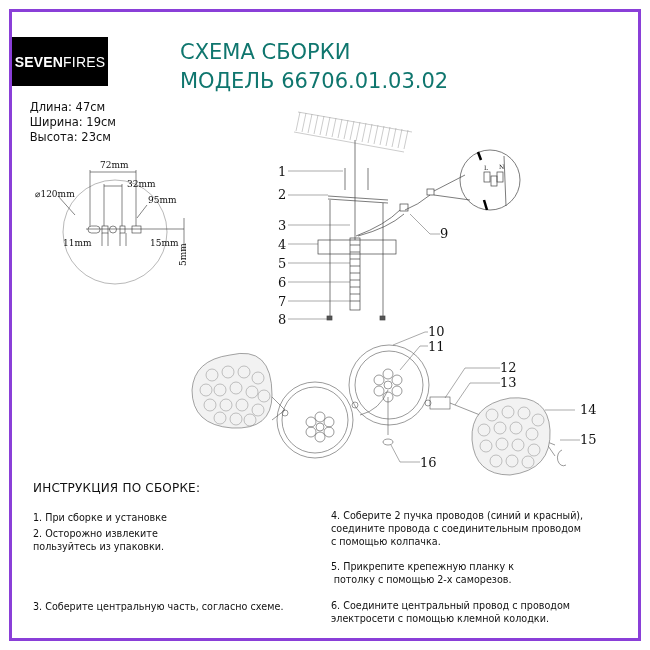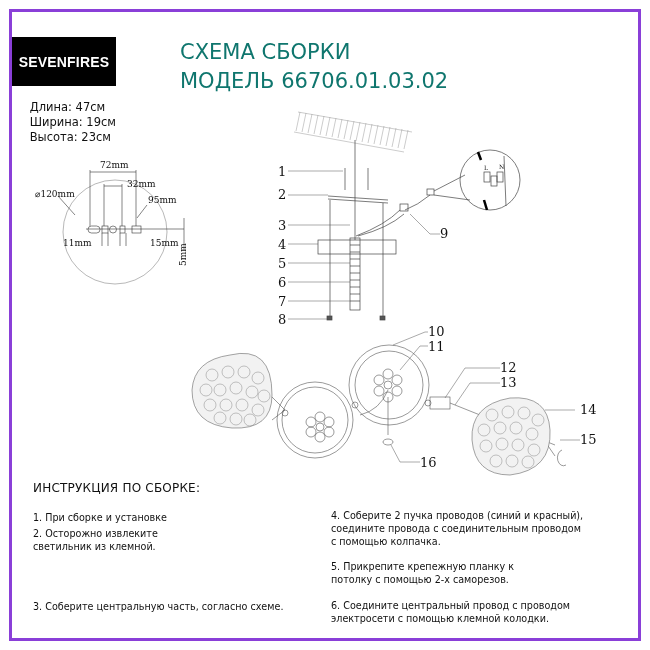--- a/index.html
+++ b/index.html
@@ -1,20 +1,20 @@
 <!DOCTYPE html>
 <html><head>
 <meta charset="utf-8">
 <style>
   html,body{margin:0;padding:0;background:#fff;}
   body{width:650px;height:650px;position:relative;overflow:hidden;font-family:"DejaVu Sans","Liberation Sans",sans-serif;color:#111;}
   .frame{position:absolute;left:9px;top:9px;width:626px;height:626px;border:3px solid #8a3fd8;box-sizing:content-box;}
-  .logo{position:absolute;left:12px;top:37px;width:104px;height:49px;background:#000;color:#fff;display:flex;align-items:center;justify-content:center;font-family:"Liberation Sans",sans-serif;font-size:14px;letter-spacing:0.2px;}
+  .logo{position:absolute;left:12px;top:37px;width:96px;height:49px;background:#000;color:#fff;display:flex;align-items:center;justify-content:center;font-family:"Liberation Sans",sans-serif;font-size:14px;letter-spacing:0.2px;}
   .logo b{font-weight:bold;}
-  .logo span.l2{font-weight:bold;}
+  .logo span.l2{font-weight:normal;}
   .title{position:absolute;left:140px;top:38px;font-family:"DejaVu Sans",sans-serif;font-size:21px;line-height:29px;color:#0f766e;margin-left:40px;}
   .dims{position:absolute;right:534px;top:100px;text-align:right;font-family:"DejaVu Sans",sans-serif;font-size:11.5px;line-height:15px;white-space:nowrap;}
   .dims div{text-align:left;}
   .diagram{position:absolute;left:0;top:0;width:650px;height:650px;}
   .instr-title{position:absolute;left:33px;top:481px;font-size:12px;letter-spacing:0.2px;}
   .step{position:absolute;font-size:9.6px;line-height:13px;white-space:nowrap;}
 </style>
 </head>
 <body>
 
@@ -263,30 +263,30 @@
   </g>
 </svg>
 
 <div class="instr-title">ИНСТРУКЦИЯ ПО СБОРКЕ:</div>
 
 <div class="step" style="left:33px;top:511px;">
   <div>1. При сборке и установке</div>
 </div>
 <div class="step" style="left:33px;top:527px;">
   <div>2. Осторожно извлеките</div>
-  <div>светильник из клемной.</div>
+  <div>пользуйтесь из упаковки.</div>
 </div>
 <div class="step" style="left:33px;top:600px;text-align:right;">
   <div>3. Соберите центральную часть, согласно схеме.</div>
 </div>
 <div class="step" style="left:331px;top:509px;">
   <div>4. Соберите 2 пучка проводов (синий и красный),</div>
   <div>соедините провода с соединительным проводом</div>
   <div>с помощью колпачка.</div>
 </div>
-<div class="step" style="left:331px;top:560px;">
+<div class="step" style="left:331px;top:560px;text-align:center;">
   <div>5. Прикрепите крепежную планку к</div>
   <div>потолку с помощью 2-х саморезов.</div>
 </div>
 <div class="step" style="left:331px;top:599px;">
   <div>6. Соедините центральный провод с проводом</div>
   <div>электросети с помощью клемной колодки.</div>
 </div>
 
 </body></html>

